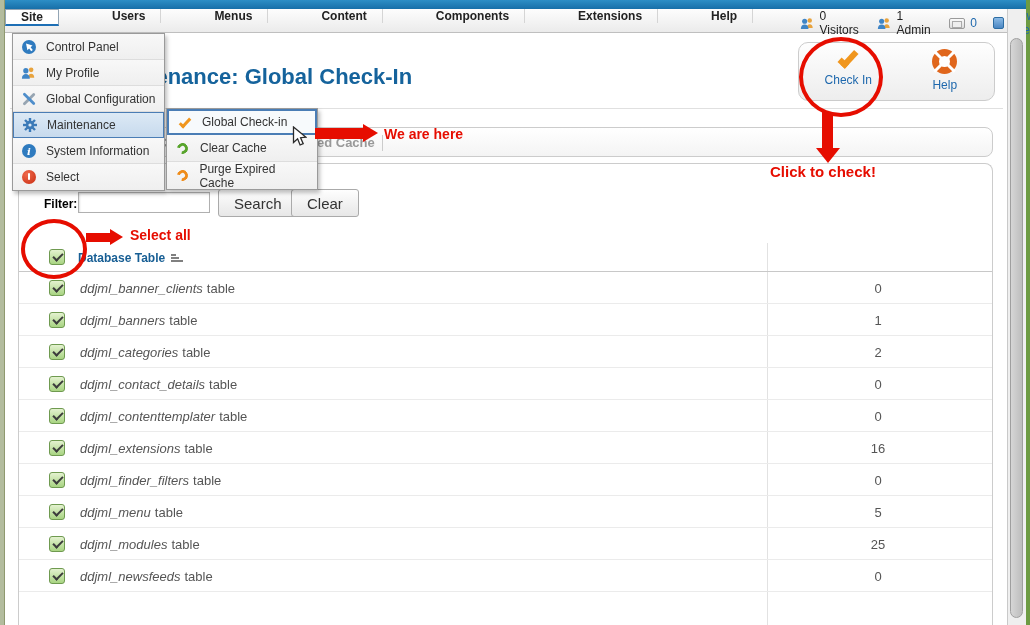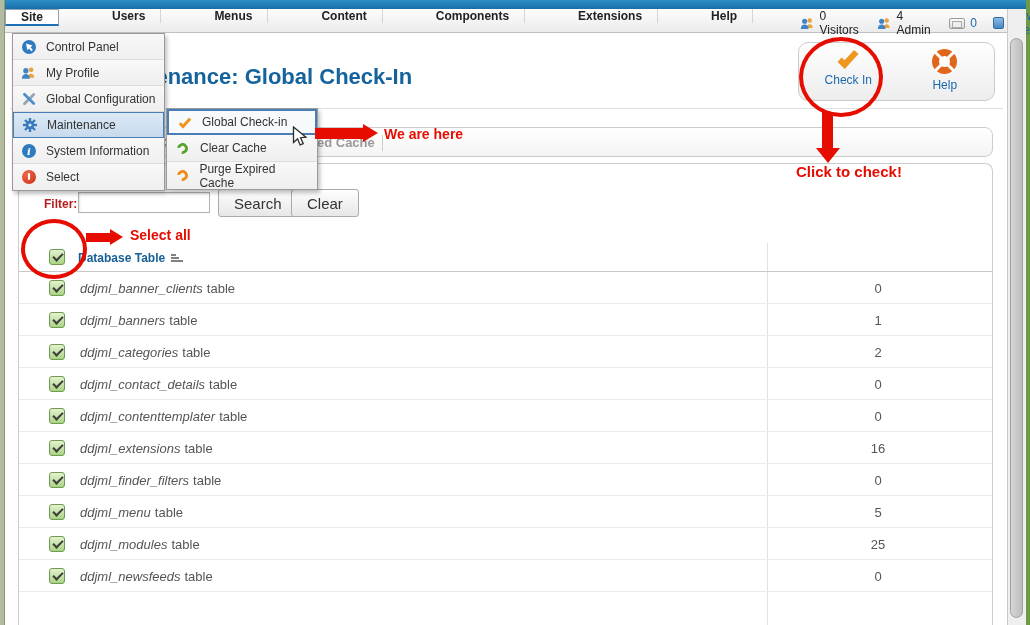--- a/index.html
+++ b/index.html
@@ -52,21 +52,21 @@
 
   
   .subnav { left:18px; top:127px; width:975px; height:30px; border:1px solid #ccc; border-radius:8px;
             background:linear-gradient(#ffffff,#f4f4f4); z-index:2; }
   .subnav-item { position:absolute; top:50%; transform:translateY(-50%); font-size:13px; font-weight:bold; color:#999; white-space:nowrap; }
   .subnav-sep  { position:absolute; top:7px; width:1px; height:16px; background:#ccc; }
 
   
   .main-panel { left:18px; top:163px; width:975px; height:462px; border:1px solid #ccc; border-bottom:none;
                 border-radius:8px 8px 0 0; background:#fff; }
-  .filter-label { left:44px; top:197px; font-size:12px; font-weight:bold; color:#b91c1c; }
+  .filter-label { left:44px; top:197px; font-size:12px; font-weight:bold; color:#000000; }
   .filter-input { left:78px; top:192px; width:132px; height:21px; border:1px solid #b0b0b0; box-shadow:inset 1px 1px 2px rgba(0,0,0,.12); font-size:12px; padding:0 4px; }
   .btn { height:28px; padding:0 15px; font-size:15px; color:#333; background:linear-gradient(#fefefe,#e7e7e7);
          border:1px solid #aaa; border-radius:3px; cursor:pointer; font-family:"Liberation Sans",sans-serif; }
   .btn-search { left:218px; top:189px; } .btn-clear { left:291px; top:189px; }
 
   
   .col-divider { left:767px; top:243px; width:1px; height:382px; background:#e2e2e2; }
   .thead { left:19px; top:243px; width:973px; height:29px; border-bottom:1px solid #c8c8c8; }
   .th-name { position:absolute; left:59px; top:8px; font-size:12px; font-weight:bold; color:#175e94; display:flex; gap:6px; align-items:center; }
   .th-items { position:absolute; left:749px; top:8px; width:220px; text-align:center; font-size:12px; font-weight:bold; color:#175e94; }
@@ -108,21 +108,21 @@
   .circle-checkin { left:799px; top:37px; width:84px; height:80px; }
   .circle-select  { left:21px; top:219px; width:66px; height:60px; }
   .arr-down-shaft { left:822px; top:112px; width:11px; height:37px; background:#e60d00; }
   .arr-down-head  { left:816px; top:148px; width:0; height:0; border-left:12px solid transparent; border-right:12px solid transparent; border-top:15px solid #e60d00; }
   .arr-right-shaft{ background:#e60d00; }
   .sel-shaft { left:86px; top:233px; width:24px; height:9px; }
   .sel-head  { left:110px; top:229px; width:0; height:0; border-top:8px solid transparent; border-bottom:8px solid transparent; border-left:13px solid #e60d00; }
   .here-shaft{ left:315px; top:128px; width:48px; height:11px; }
   .here-head { left:363px; top:124px; width:0; height:0; border-top:9px solid transparent; border-bottom:9px solid transparent; border-left:15px solid #e60d00; }
   .anno-text { color:#e60d00; font-weight:bold; white-space:nowrap; }
-  .txt-click  { left:770px; top:163px; font-size:15px;margin-left:26px; }
+  .txt-click  { left:770px; top:163px; font-size:15px; }
   .txt-select { left:130px; top:227px; font-size:14px; }
   .txt-here   { left:384px; top:126px; font-size:14px; }
 
   .cursor { left:292px; top:126px; z-index:40; }
 
   
   .scroll-track { left:1007px; top:9px; width:19px; height:616px; background:#efefef; border-left:1px solid #c9c9c9; }
   .scroll-thumb { left:1010px; top:38px; width:13px; height:580px; background:linear-gradient(90deg,#d6d6d6,#bdbdbd); border:1px solid #9f9f9f; border-radius:7px; }
 </style>
 </head>
@@ -150,21 +150,21 @@
         </svg>
       <span>0 Visitors</span>
     </span>
     <span class="status-group">
       <svg class="ppl" viewBox="0 0 17 14">
           <circle cx="11.5" cy="4" r="2.6" fill="#e8a33d"></circle>
           <path d="M8 13c0-3 1.5-4.6 3.5-4.6s3.5 1.6 3.5 4.6z" fill="#e8a33d"></path>
           <circle cx="5.5" cy="5" r="3" fill="#3f85c6"></circle>
           <path d="M1 14c0-3.6 2-5.3 4.5-5.3S10 10.4 10 14z" fill="#3f85c6"></path>
         </svg>
-      <span>4 Admin</span>
+      <span>1 Admin</span>
     </span>
     <span class="status-group">
       <span class="mail-icon"></span>
       <span class="status-link">0</span>
     </span>
     <span class="status-group">
       <span class="viewsite-icon"></span>
       <span class="status-link">View Site</span>
     </span>
     <span class="status-group">

